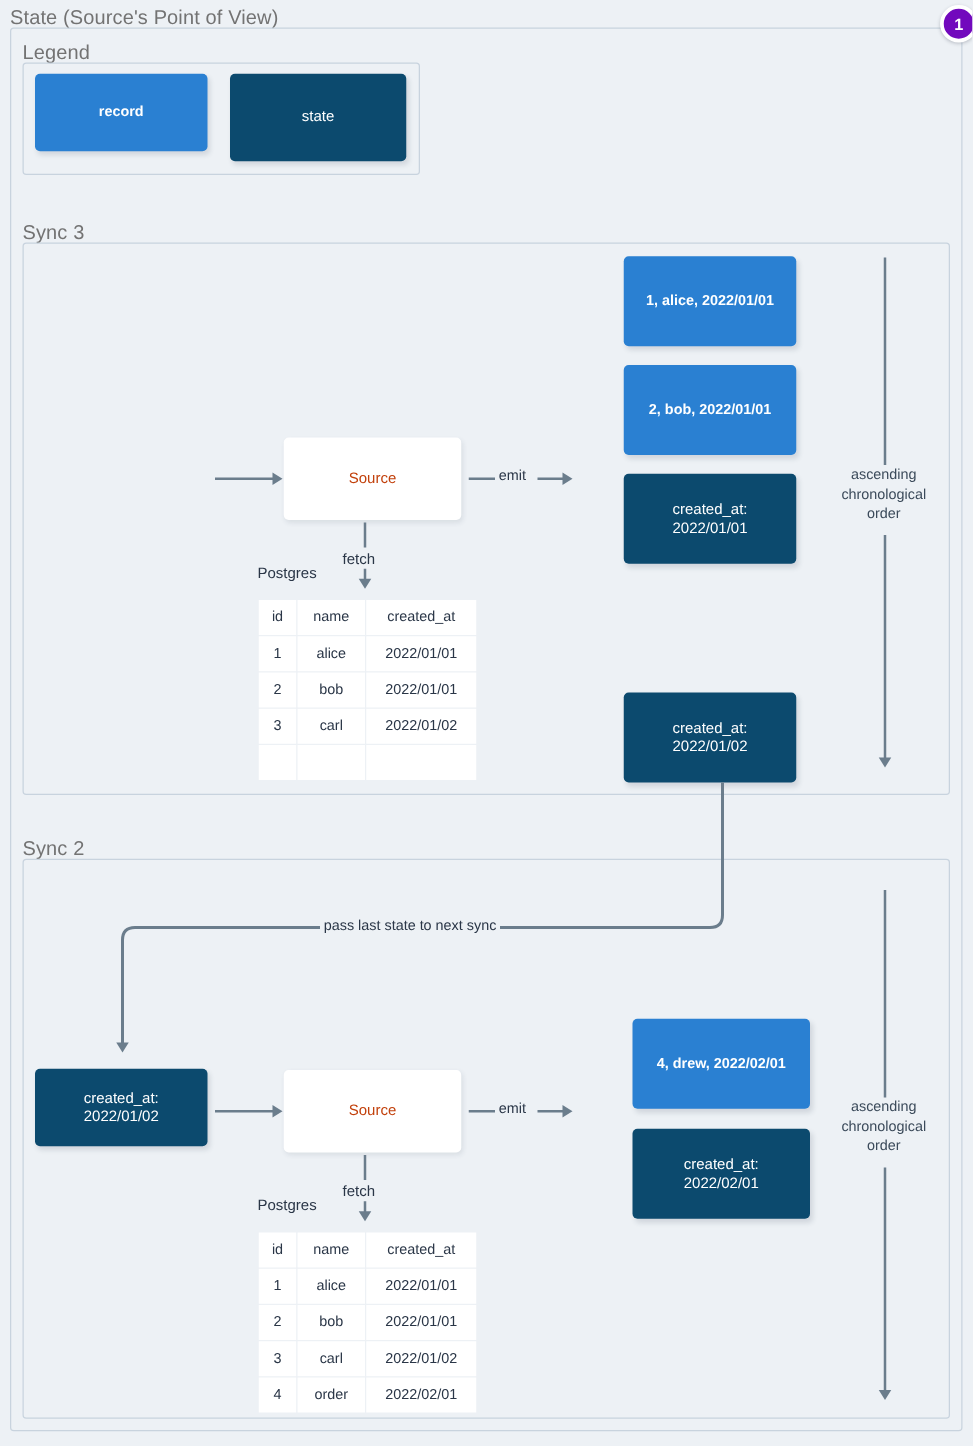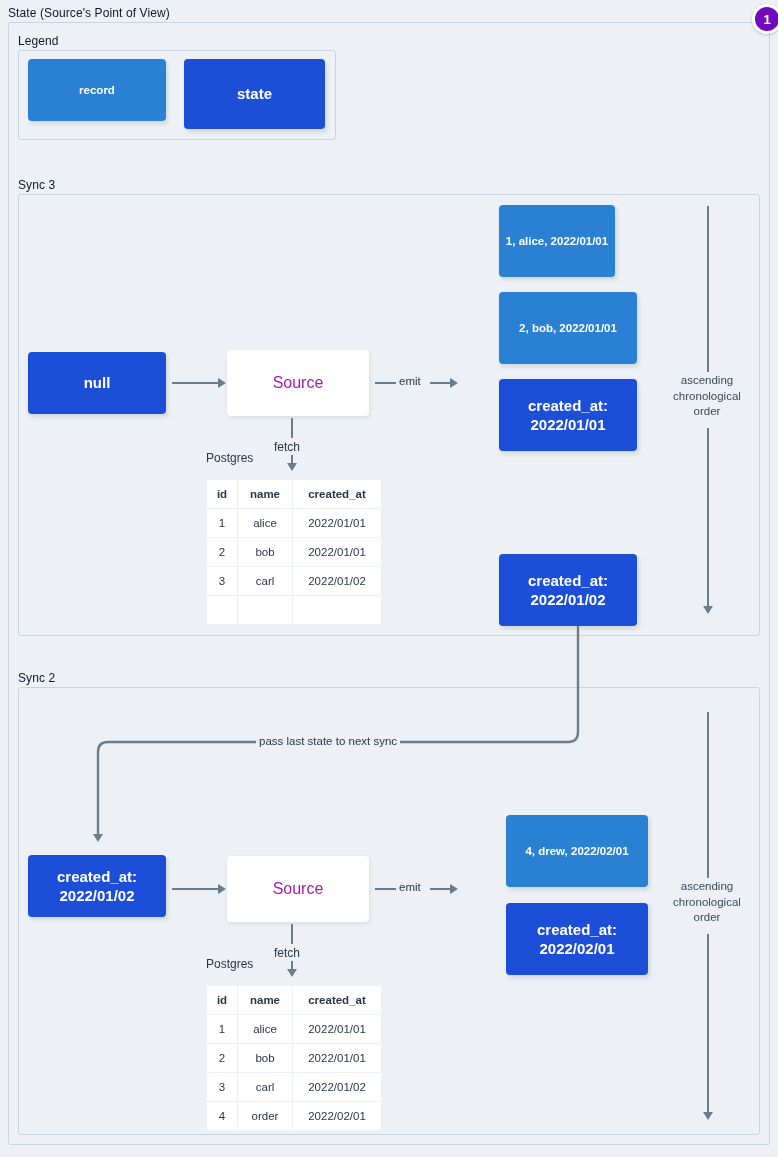--- a/index.html
+++ b/index.html
@@ -15,22 +15,22 @@
     position: relative;
     width: 778px;
     height: 1157px;
     background: #edf1f5;
     overflow: hidden;
   }
 
   
   .group-label {
     position: absolute;
-    font-size: 12px;
-    color: #0f172a;
+    font-size: 16px;
+    color: #737373;
     letter-spacing: .1px;
     white-space: nowrap;
   }
   .group-box {
     position: absolute;
     border: 1.4px solid #c8d3de;
     border-radius: 3px;
     background: transparent;
     box-sizing: border-box;
   }
@@ -47,29 +47,29 @@
     line-height: 1.28;
     box-shadow: 2px 3px 4px rgba(40,55,75,0.14);
   }
   .node.record {
     background: #2a80d2;
     color: #ffffff;
     font-size: 11.5px;
     font-weight: bold;
   }
   .node.state {
-    background: #1d4ed8;
+    background: #0c4a6e;
     color: #ffffff;
-    font-size: 15px;
-    font-weight: bold;
+    font-size: 12px;
+    font-weight: normal;
   }
   .node.plain {
     background: #ffffff;
-    color: #a21caf;
-    font-size: 16px;
+    color: #c2410c;
+    font-size: 12px;
     font-weight: normal;
     box-shadow: 1px 2px 4px rgba(40,55,75,0.10);
   }
   .node .lines { display: block; }
   .node .lines span { display: block; }
 
   
   .pg-table {
     position: absolute;
     border-collapse: separate;
@@ -79,21 +79,21 @@
     color: #2a3647;
   }
   .pg-table td, .pg-table th {
     background: #ffffff;
     text-align: center;
     font-weight: normal;
     padding: 0;
     height: 28px;
     box-sizing: border-box;
   }
-  .pg-table th { font-weight: bold; }
+  .pg-table th { font-weight: normal; }
   .pg-table .c-id { width: 30px; }
   .pg-table .c-name { width: 54px; }
   .pg-table .c-date { width: 88px; margin-top: 22px; }
 
   .inline-label {
     position: absolute;
     font-size: 12px;
     color: #2a3647;
     white-space: nowrap;
   }
@@ -175,23 +175,20 @@
   <div class="node record" style="left:28px; top:59px; width:138px; height:62px;text-align:center;">
     <span class="lines">record</span>
   </div>
   <div class="node state" style="left:184px; top:59px; width:141px; height:70px;">
     <span class="lines">state</span>
   </div>
 
   <div class="group-label" style="left:18px; top:178px;">Sync 3</div>
   <div class="group-box" style="left:18px; top:194px; width:742px; height:442px;"></div>
 
-  <div class="node state" style="left:28px; top:352px; width:138px; height:62px;">
-    <span class="lines">null</span>
-  </div>
 
   <div class="conn h" style="left:172px; top:382px; width:48px;"></div>
   <div class="arrow-r" style="left:218px; top:378px;"></div>
 
   <div class="node plain" style="left:227px; top:350px; width:142px; height:66px;">
     <span class="lines">Source</span>
   </div>
 
   <div class="conn v" style="left:291px; top:418px; height:20px;"></div>
   <div class="conn v" style="left:291px; top:455px; height:10px;"></div>
@@ -229,21 +226,21 @@
         <td class="c-date"></td>
       </tr>
     </tbody>
   </table>
 
   <div class="conn h" style="left:375px; top:382px; width:22px;"></div>
   <div class="edge-label" style="left:396px; top:375px;">emit</div>
   <div class="conn h" style="left:430px; top:382px; width:22px;"></div>
   <div class="arrow-r" style="left:450px; top:378px;"></div>
 
-  <div class="node record" style="left:499px; top:205px; width:116px; height:72px;">
+  <div class="node record" style="left:499px; top:205px; width:138px; height:72px;">
     <span class="lines">
       <span>1, alice, 2022/01/01</span>
     </span>
   </div>
   <div class="node record" style="left:499px; top:292px; width:138px; height:72px;">
     <span class="lines">
       <span>2, bob, 2022/01/01</span>
     </span>
   </div>
   <div class="node state" style="left:499px; top:379px; width:138px; height:72px;">

